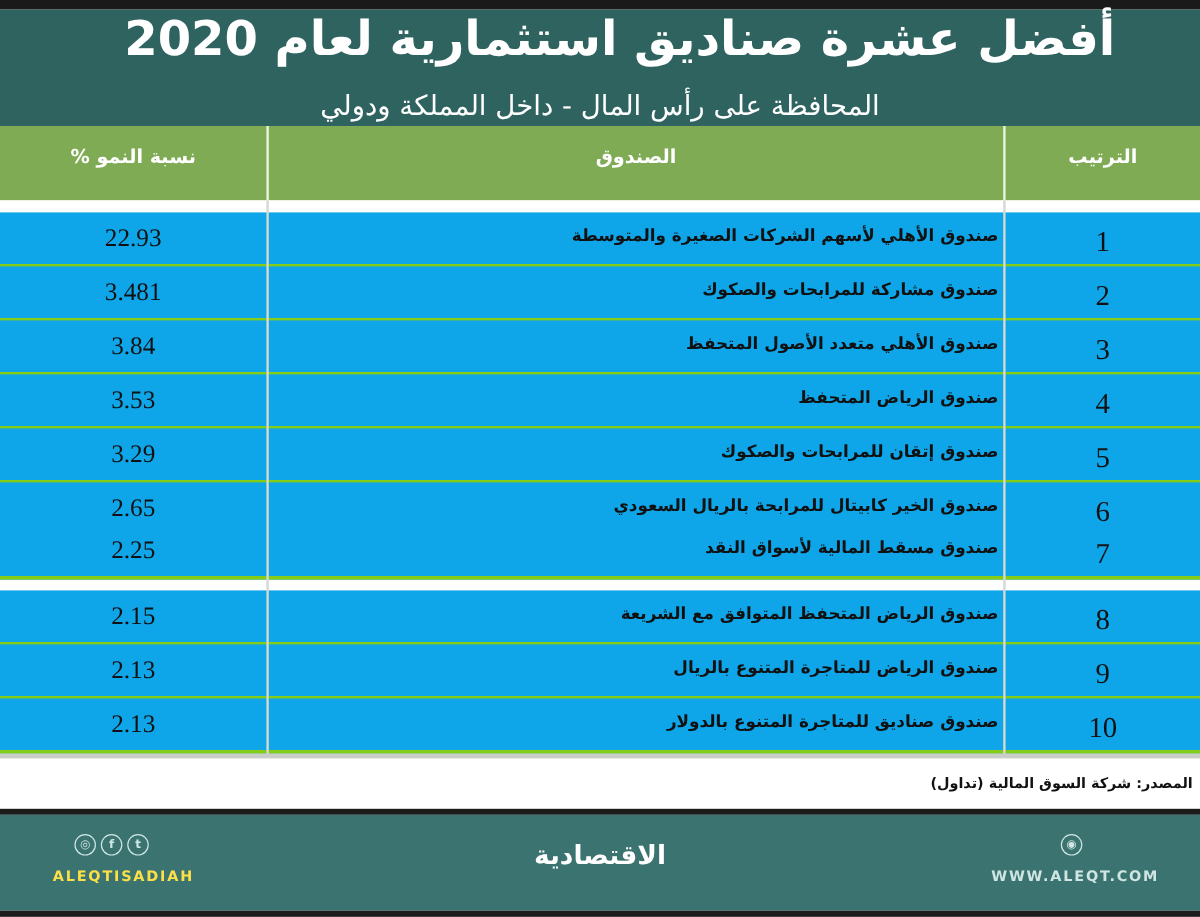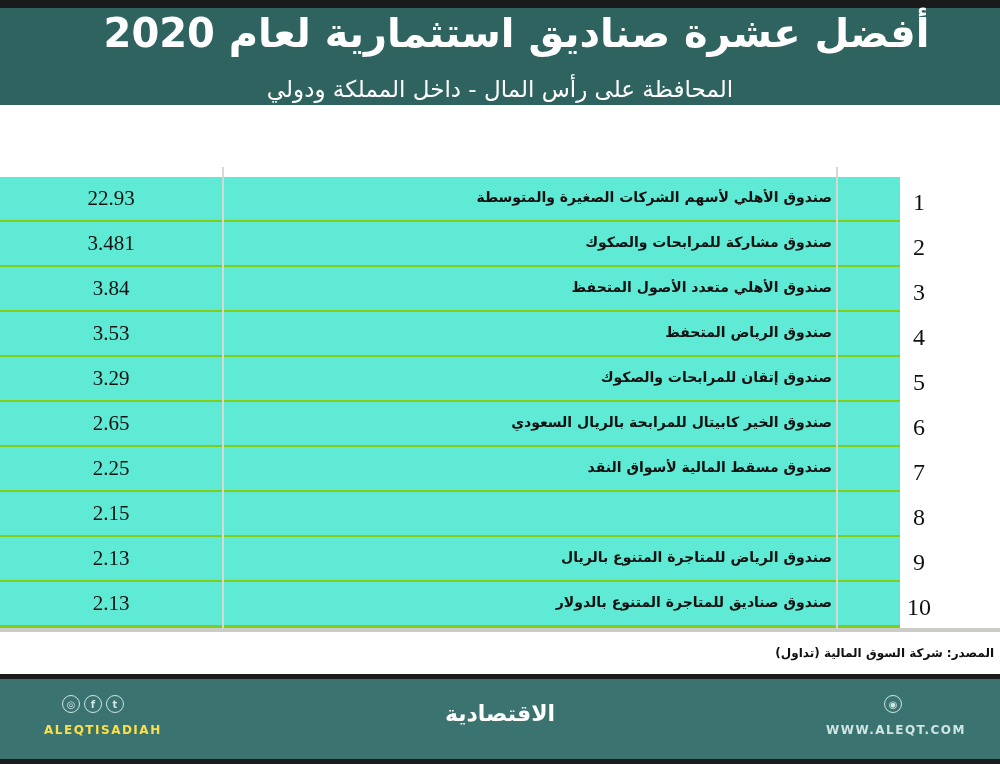--- a/index.html
+++ b/index.html
@@ -7,21 +7,21 @@
   .frame{position:absolute;left:0;top:0;width:1000px;height:764px;background:#fff;}
   .topbar{position:absolute;left:0;top:0;width:1000px;height:8px;background:#1a1a1a;}
   .header{position:absolute;left:0;top:8px;width:1000px;height:97px;background:#2f6360;color:#fff;text-align:center;}
   .title{position:absolute;left:0;right:0;top:2px;font-size:40px;font-weight:bold;direction:rtl;letter-spacing:0;margin-left:33px;}
   .subtitle{position:absolute;left:0;right:0;top:68px;font-size:23px;direction:rtl;}
   .thead{position:absolute;left:0;top:105px;width:1000px;height:62px;background:#7fab55;}
   .thead .cell{position:absolute;top:0;height:62px;line-height:52px;color:#fff;font-weight:bold;font-size:16px;text-align:center;direction:rtl;}
   .thead .sep{position:absolute;top:0;width:2px;height:62px;background:#e8f3df;}
   .spacer{position:absolute;left:0;top:167px;width:1000px;height:10px;background:#fff;}
   .tbody{position:absolute;left:0;top:177px;width:1000px;height:453px;}
-  .row{position:absolute;left:0;width:900px;height:43px;background:#5eead4;border-bottom:3px solid #84cc16;}
+  .row{position:absolute;left:0;width:1000px;height:43px;background:#0ea5e9;border-bottom:3px solid #84cc16;}
   .row .val{position:absolute;left:0;width:222px;height:43px;line-height:43px;text-align:center;font-family:"Liberation Serif",serif;font-size:21px;color:#111;}
   .row .name{position:absolute;left:228px;width:604px;height:43px;line-height:40px;text-align:right;direction:rtl;font-weight:bold;font-size:14px;color:#111;}
   .row .rank{position:absolute;left:838px;width:162px;height:43px;line-height:50px;text-align:center;font-family:"Liberation Serif",serif;font-size:24px;color:#111;}
   .vline{position:absolute;top:167px;width:2px;height:463px;background:#d6d9d3;}
   .bottomrule{position:absolute;left:0;top:628px;width:1000px;height:4px;background:#c9ccc7;}
   .source{position:absolute;right:6px;top:646px;font-size:12px;font-weight:bold;color:#111;direction:rtl;}
   .footer-sep{position:absolute;left:0;top:674px;width:1000px;height:5px;background:#1c1c1c;}
   .footer{position:absolute;left:0;top:679px;width:1000px;height:80px;background:#3a7370;}
   .footer-bottom{position:absolute;left:0;top:759px;width:1000px;height:5px;background:#1c1c1c;}
   .social{position:absolute;left:62px;top:16px;display:flex;gap:4px;}
@@ -35,20 +35,27 @@
 <body>
 
 <div class="frame">
   <div class="topbar"></div>
 
   <div class="header">
     <div class="title">أفضل عشرة صناديق استثمارية لعام 2020</div>
     <div class="subtitle">المحافظة على رأس المال - داخل المملكة ودولي</div>
   </div>
 
+  <div class="thead">
+    <div class="cell" style="left:0;width:222px;">نسبة النمو %</div>
+    <div class="sep" style="left:222px;"></div>
+    <div class="cell" style="left:224px;width:612px;">الصندوق</div>
+    <div class="sep" style="left:836px;"></div>
+    <div class="cell" style="left:838px;width:162px;">الترتيب</div>
+  </div>
 
   <div class="spacer"></div>
 
   <div class="tbody">
     <div class="row" style="top:0px;">
       <div class="val">22.93</div>
       <div class="name">صندوق الأهلي لأسهم الشركات الصغيرة والمتوسطة</div>
       <div class="rank">1</div>
     </div>
     <div class="row" style="top:45px;">
@@ -69,27 +76,28 @@
     <div class="row" style="top:180px;">
       <div class="val">3.29</div>
       <div class="name">صندوق إتقان للمرابحات والصكوك</div>
       <div class="rank">5</div>
     </div>
     <div class="row" style="top:225px;">
       <div class="val">2.65</div>
       <div class="name">صندوق الخير كابيتال للمرابحة بالريال السعودي</div>
       <div class="rank">6</div>
     </div>
-    <div class="row" style="top:270px;">
+    <div class="row" style="top:260px;">
       <div class="val">2.25</div>
       <div class="name">صندوق مسقط المالية لأسواق النقد</div>
       <div class="rank">7</div>
     </div>
     <div class="row" style="top:315px;">
       <div class="val">2.15</div>
+      <div class="name">صندوق الرياض المتحفظ المتوافق مع الشريعة</div>
       <div class="rank">8</div>
     </div>
     <div class="row" style="top:360px;">
       <div class="val">2.13</div>
       <div class="name">صندوق الرياض للمتاجرة المتنوع بالريال</div>
       <div class="rank">9</div>
     </div>
     <div class="row" style="top:405px;">
       <div class="val">2.13</div>
       <div class="name">صندوق صناديق للمتاجرة المتنوع بالدولار</div>

